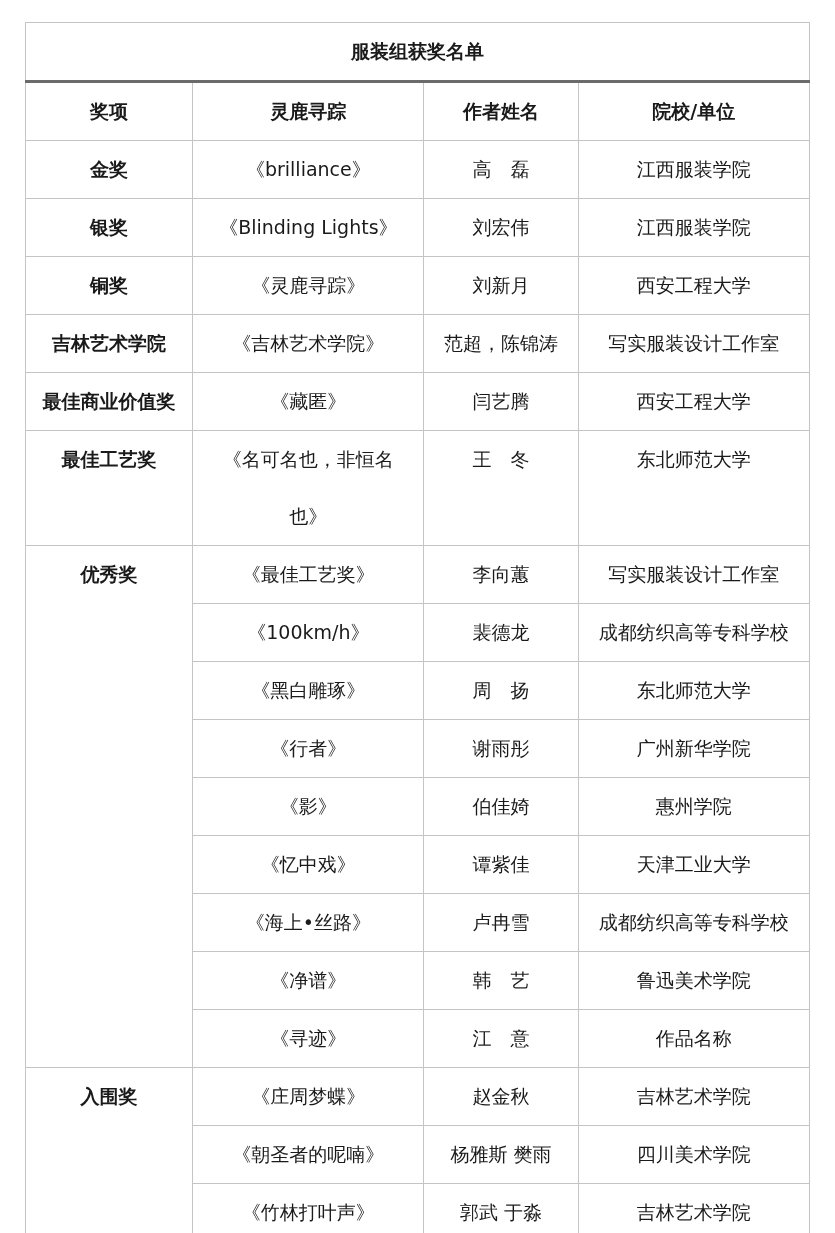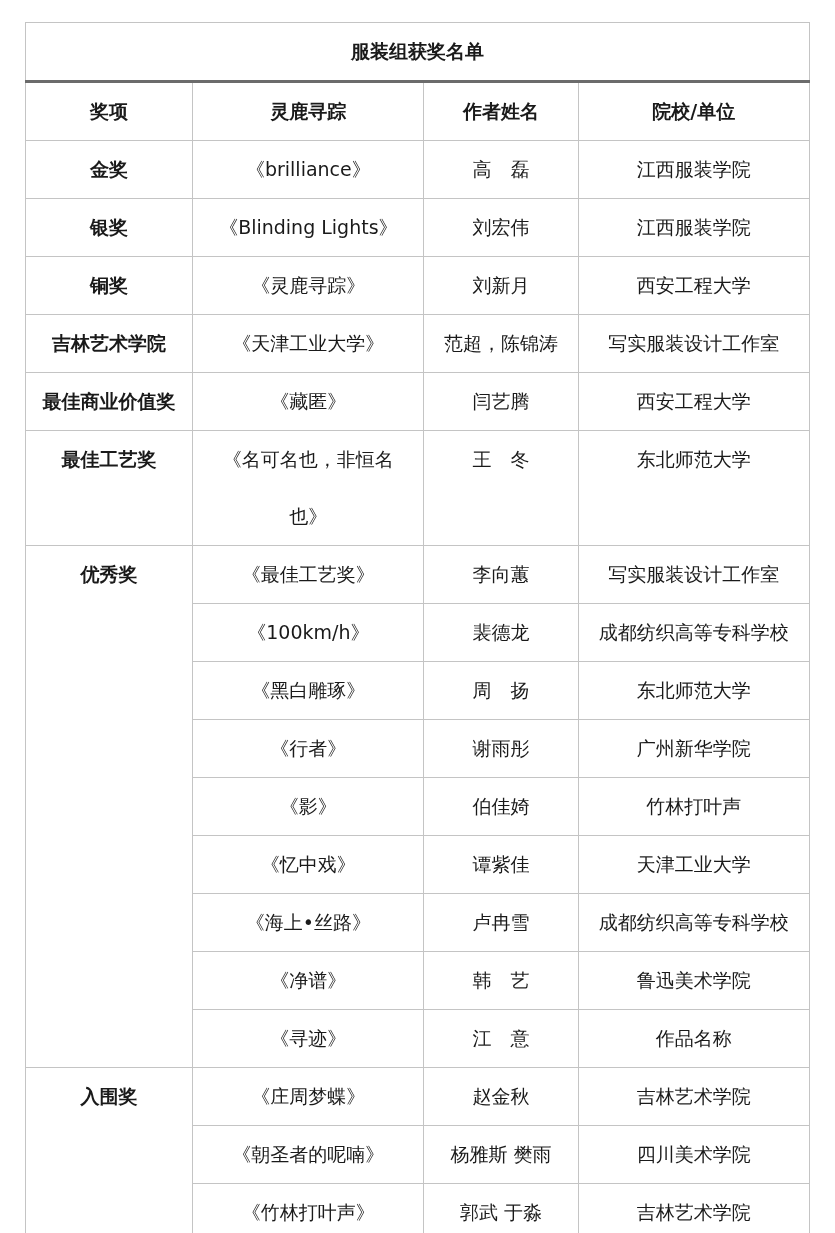--- a/index.html
+++ b/index.html
@@ -49,21 +49,21 @@
     <td>江西服装学院</td>
   </tr>
   <tr>
     <td class="award">铜奖</td>
     <td>《灵鹿寻踪》</td>
     <td>刘新月</td>
     <td>西安工程大学</td>
   </tr>
   <tr>
     <td class="award">吉林艺术学院</td>
-    <td>《天津工业大学》</td>
+    <td>《吉林艺术学院》</td>
     <td>范超，陈锦涛</td>
     <td>写实服装设计工作室</td>
   </tr>
   <tr>
     <td class="award">最佳商业价值奖</td>
     <td>《藏匿》</td>
     <td>闫艺腾</td>
     <td>西安工程大学</td>
   </tr>
   <tr>
@@ -89,21 +89,21 @@
     <td>东北师范大学</td>
   </tr>
   <tr>
     <td>《行者》</td>
     <td>谢雨彤</td>
     <td>广州新华学院</td>
   </tr>
   <tr>
     <td>《影》</td>
     <td>伯佳婍</td>
-    <td>竹林打叶声</td>
+    <td>惠州学院</td>
   </tr>
   <tr>
     <td>《忆中戏》</td>
     <td>谭紫佳</td>
     <td>天津工业大学</td>
   </tr>
   <tr>
     <td>《海上•丝路》</td>
     <td>卢冉雪</td>
     <td>成都纺织高等专科学校</td>

